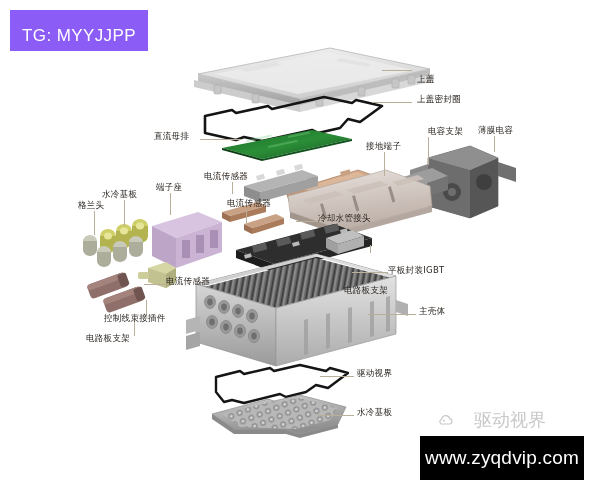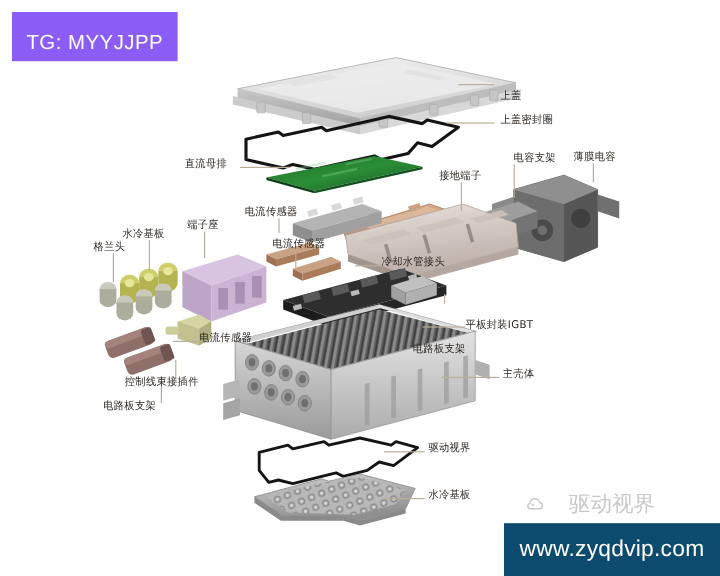--- a/index.html
+++ b/index.html
@@ -17,22 +17,22 @@
     position:absolute;left:10px;top:10px;
     background:#8b5cf6;color:#ffffff;
     font-size:17px;letter-spacing:.4px;
     padding:16px 12px 5px 12px;
     line-height:1.15;
     white-space:nowrap;
     z-index:40;
   }
   .url-badge{
     position:absolute;left:420px;top:436px;
-    width:180px;height:44px;
-    background:#0c4a6e;color:#ffffff;
+    width:164px;height:44px;
+    background:#000000;color:#ffffff;
     font-size:19px;
     display:flex;align-items:center;justify-content:center;
     z-index:40;
     letter-spacing:.2px;
   }
   .watermark{
     position:absolute;left:438px;top:408px;
     display:flex;align-items:center;gap:20px;
     color:#c9c9c9;font-size:18px;
     z-index:39;

